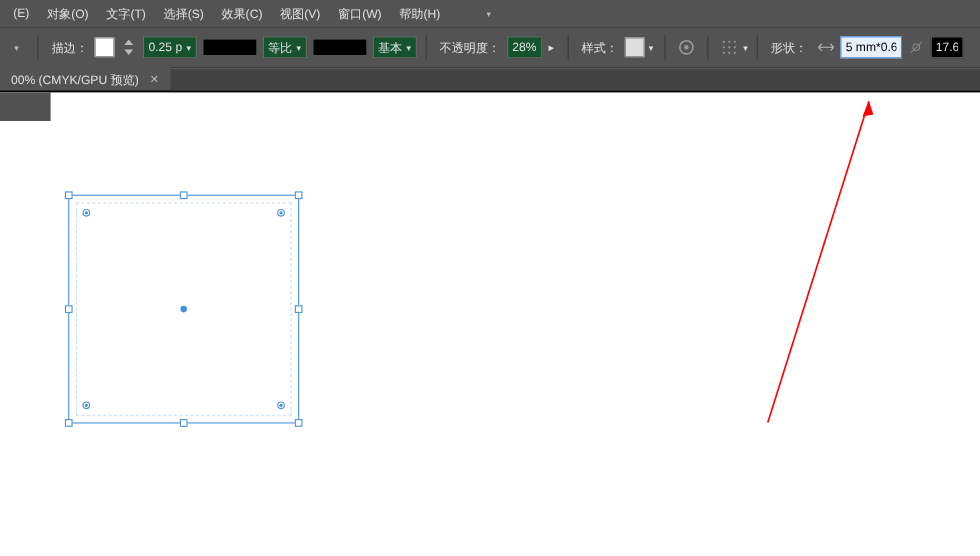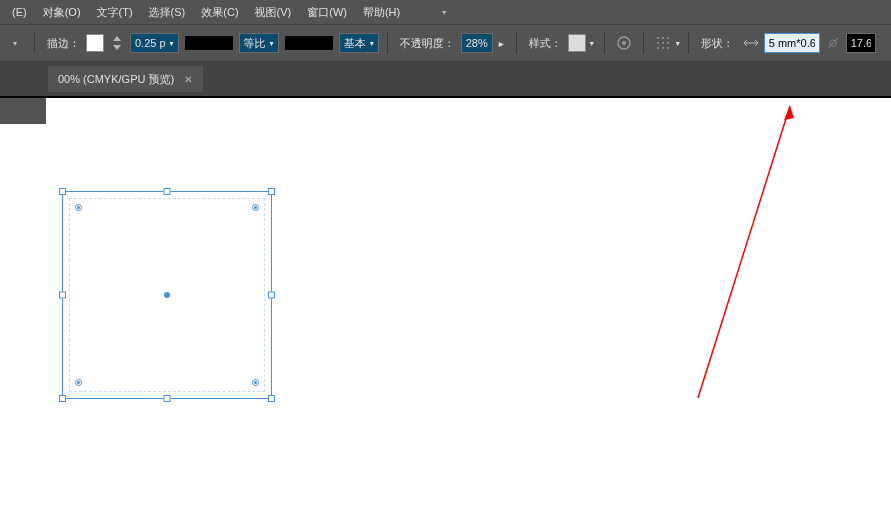--- a/index.html
+++ b/index.html
@@ -57,21 +57,21 @@
     }
     .toolbar-swatch {
       width: 18px;
       height: 18px;
       border: 1px solid #888;
       background: #fff;
     }
     .toolbar-dropdown {
       display: inline-flex;
       align-items: center;
-      background: #0c4a6e;
+      background: #14532d;
       border: 1px solid #6a6a6a;
       height: 20px;
       padding: 0 4px;
     }
     .toolbar-dropdown .caret {
       margin-left: 4px;
       font-size: 8px;
     }
     .toolbar-input {
       background: #000000;
@@ -101,25 +101,24 @@
     }
     .icon-btn {
       width: 22px;
       height: 22px;
       display: inline-flex;
       align-items: center;
       justify-content: center;
       color: #bbb;
     }
     .tabbar {
-      height: 34px;
+      height: 20px;
       background: #434343;
       display: flex;
       align-items: center;
-      padding-left: 48px;
     }
     .tab {
       height: 26px;
       background: #535353;
       display: flex;
       align-items: center;
       padding: 0 10px;
       color: #e0e0e0;
       gap: 10px;
     }

